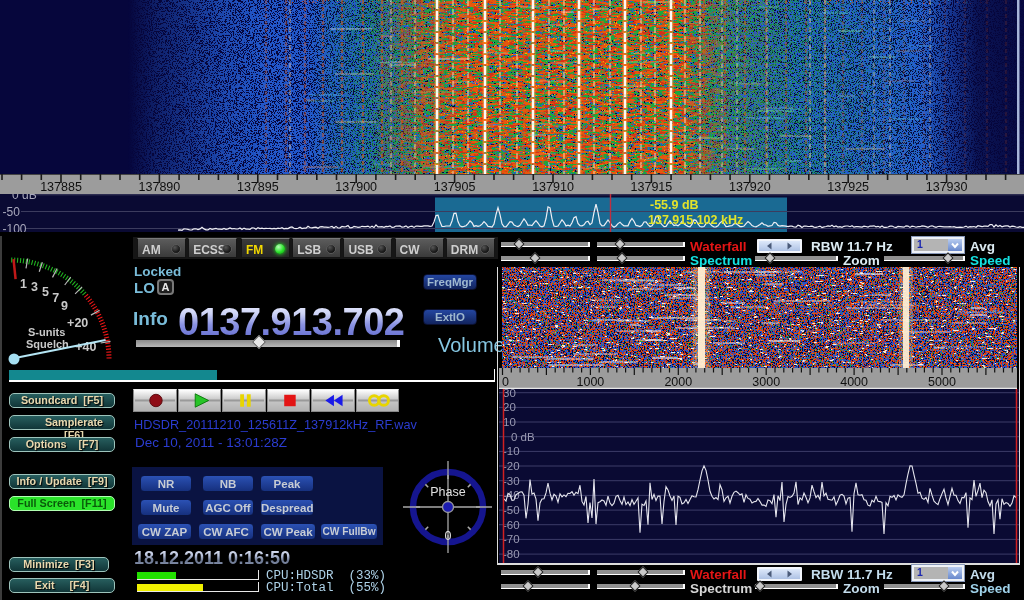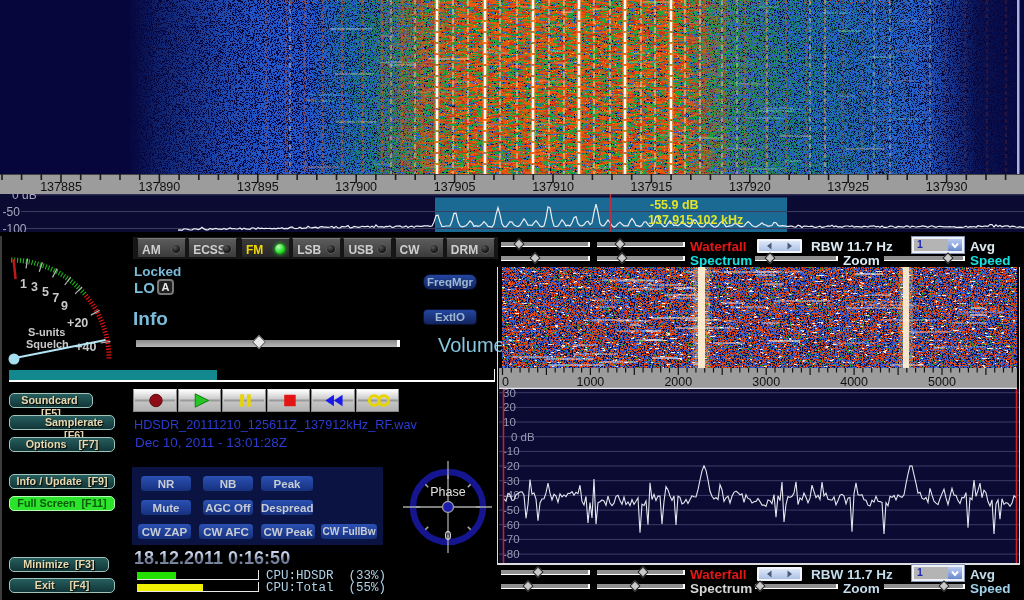--- a/index.html
+++ b/index.html
@@ -453,29 +453,30 @@
 <div class="abs" style="left:188.2px;top:238px;width:49px;height:20px;background:linear-gradient(#5c5c5c,#3a3a3a);border:1px solid #141414;border-top:1px solid #7a7a7a;color:#cfcfcf;font-weight:bold;font-size:12px;padding:3.5px 0 0 4px;">ECSS<span style="position:absolute;right:4px;top:4.5px;width:10px;height:10px;border-radius:50%;background:radial-gradient(circle at 35% 30%,#555,#1c1c1c 60%,#0a0a0a);border:1px solid #595959"></span></div>
 <div class="abs" style="left:241.0px;top:238px;width:49px;height:20px;background:linear-gradient(#3a3a3a,#262626);border:1px solid #141414;border-top:1px solid #7a7a7a;color:#f2d800;font-weight:bold;font-size:12px;padding:3.5px 0 0 4px;">FM<span style="position:absolute;right:4px;top:4.5px;width:10px;height:10px;border-radius:50%;background:radial-gradient(circle at 35% 30%,#b8ffb8,#28e028 55%,#0a8a0a);box-shadow:0 0 4px #2f2"></span></div>
 <div class="abs" style="left:292.2px;top:238px;width:49px;height:20px;background:linear-gradient(#5c5c5c,#3a3a3a);border:1px solid #141414;border-top:1px solid #7a7a7a;color:#cfcfcf;font-weight:bold;font-size:12px;padding:3.5px 0 0 4px;">LSB<span style="position:absolute;right:4px;top:4.5px;width:10px;height:10px;border-radius:50%;background:radial-gradient(circle at 35% 30%,#555,#1c1c1c 60%,#0a0a0a);border:1px solid #595959"></span></div>
 <div class="abs" style="left:343.4px;top:238px;width:49px;height:20px;background:linear-gradient(#5c5c5c,#3a3a3a);border:1px solid #141414;border-top:1px solid #7a7a7a;color:#cfcfcf;font-weight:bold;font-size:12px;padding:3.5px 0 0 4px;">USB<span style="position:absolute;right:4px;top:4.5px;width:10px;height:10px;border-radius:50%;background:radial-gradient(circle at 35% 30%,#555,#1c1c1c 60%,#0a0a0a);border:1px solid #595959"></span></div>
 <div class="abs" style="left:394.59999999999997px;top:238px;width:49px;height:20px;background:linear-gradient(#5c5c5c,#3a3a3a);border:1px solid #141414;border-top:1px solid #7a7a7a;color:#cfcfcf;font-weight:bold;font-size:12px;padding:3.5px 0 0 4px;">CW<span style="position:absolute;right:4px;top:4.5px;width:10px;height:10px;border-radius:50%;background:radial-gradient(circle at 35% 30%,#555,#1c1c1c 60%,#0a0a0a);border:1px solid #595959"></span></div>
 <div class="abs" style="left:445.79999999999995px;top:238px;width:49px;height:20px;background:linear-gradient(#5c5c5c,#3a3a3a);border:1px solid #141414;border-top:1px solid #7a7a7a;color:#cfcfcf;font-weight:bold;font-size:12px;padding:3.5px 0 0 4px;">DRM<span style="position:absolute;right:4px;top:4.5px;width:10px;height:10px;border-radius:50%;background:radial-gradient(circle at 35% 30%,#555,#1c1c1c 60%,#0a0a0a);border:1px solid #595959"></span></div>
 <div class="abs lbl" style="left:134px;top:264px;font-size:13.5px;font-weight:bold;color:#79bcd9;">Locked</div>
 <div class="abs lbl" style="left:134px;top:279px;font-size:15px;font-weight:bold;color:#79bcd9;">LO</div>
 <div class="abs" style="left:157px;top:279px;width:17px;height:16px;background:#1e1e1e;border:2px solid #787878;border-radius:4px;color:#e8e8e8;font-size:11px;font-weight:bold;text-align:center;line-height:12px;">A</div>
 <div class="abs lbl" style="left:133px;top:308px;font-size:19px;font-weight:bold;color:#79bcd9;">Info</div>
-<div class="bluebtn" style="left:423px;top:274px;width:54px;height:16px;line-height:15px;border-radius:7px;">FreqMgr</div>
+<div class="abs lbl" style="left:178px;top:301px;font-size:38px;font-weight:bold;letter-spacing:-0.5px;background:linear-gradient(180deg,#f2f4ff 0%,#ccd2f6 30%,#8a92e2 55%,#6d76d4 80%,#9aa2ea 100%);-webkit-background-clip:text;background-clip:text;-webkit-text-fill-color:transparent;">0137.913.702</div>
+<div class="bluebtn" style="left:423px;top:274px;width:54px;height:16px;line-height:15px;">FreqMgr</div>
 <div class="bluebtn" style="left:423px;top:309px;width:54px;height:16px;line-height:15px;">ExtIO</div>
 <div class="abs lbl cyan" style="left:438px;top:334px;font-size:20px;">Volume</div>
 <div class="abs" style="left:136px;top:340px;width:264px;height:7px;background:linear-gradient(#8a8a8a,#b8b8b8);border-right:3px solid #fff;"></div>
 <div class="abs" style="left:254px;top:337px;width:10px;height:10px;background:#e8e8e8;border:1px solid #555;transform:rotate(45deg);"></div>
 <div class="abs" style="left:9px;top:370px;width:208px;height:10px;background:#13888f;"></div>
 <div class="abs" style="left:9px;top:380px;width:486px;height:1.5px;background:#fff;"></div>
 <div class="abs" style="left:493.5px;top:369px;width:1.5px;height:12px;background:#fff;"></div>
-<div class="tealbtn" style="left:9px;top:393px;width:84px;text-align:center;">Soundcard&nbsp; [F5]</div>
+<div class="tealbtn" style="left:9px;top:393px;width:106px;text-align:center;">Soundcard&nbsp; [F5]</div>
 <div class="tealbtn" style="left:9px;top:415px;width:106px;padding-left:24px;">Samplerate [F6]</div>
 <div class="tealbtn" style="left:9px;top:437px;width:106px;">Options&nbsp;&nbsp;&nbsp; [F7]</div>
 <div class="tealbtn" style="left:9px;top:474px;width:106px;">Info / Update&nbsp; [F9]</div>
 <div class="tealbtn" style="left:9px;top:557px;width:100px;">Minimize&nbsp; [F3]</div>
 <div class="tealbtn" style="left:9px;top:578px;width:106px;">Exit&nbsp;&nbsp;&nbsp;&nbsp; [F4]</div>
 <div class="abs" style="left:9px;top:496px;width:106px;height:14.5px;background:#2ae32a;border:1px solid #b2ffb2;border-radius:5px;color:#0a5a0a;font-weight:bold;font-size:10.8px;text-align:center;line-height:13px;">Full Screen&nbsp; [F11]</div>
 <div class="abs" style="left:133.0px;top:389px;width:43.5px;height:23px;background:linear-gradient(#fdfdfd,#c9c9c9 45%,#b2b2b2);border:1px solid #888;border-top:1px solid #eee;">
 <svg width="42" height="21" viewBox="0 0 42 22">
         <line x1="0" y1="11" x2="42" y2="11" stroke="#9a9a9a" stroke-width="2"></line>
         <circle cx="22" cy="11" r="6.5" fill="#8f0d16" stroke="#5a0a0e"></circle>

